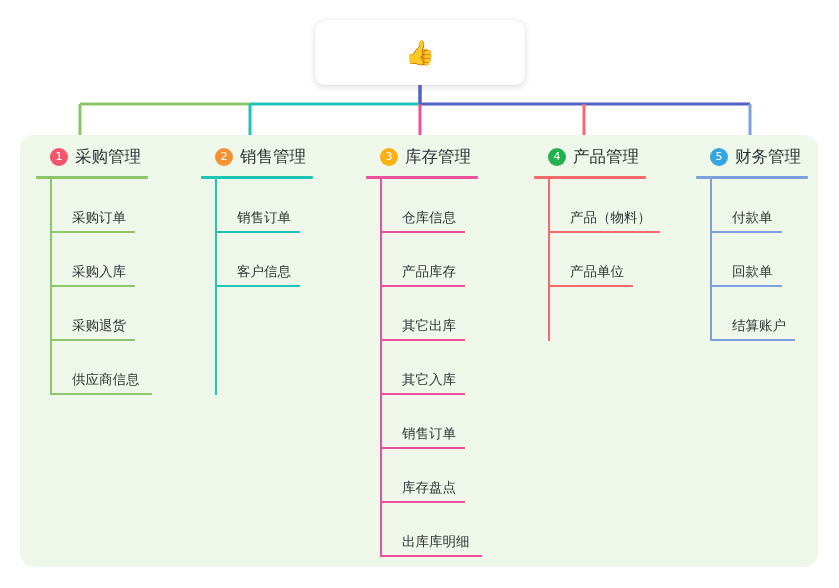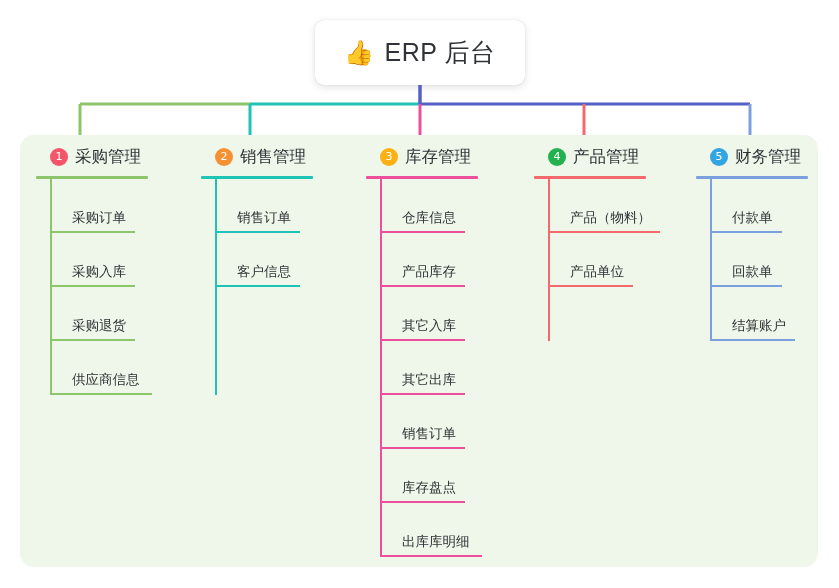--- a/index.html
+++ b/index.html
@@ -136,21 +136,20 @@
     height: 1.6px;
   }
 </style>
 </head>
 <body>
 
 <div id="canvas">
 
   <div class="root-card">
     <span class="root-emoji">👍</span>
-    <span class="root-title">ERP 后台</span>
   </div>
 
   <svg class="connectors" id="connector-svg" viewBox="0 0 839 588" width="839" height="588">
       <line x1="80" y1="104" x2="250" y2="104" stroke="#8cc56a" stroke-width="3"></line>
       <line x1="250" y1="104" x2="420" y2="104" stroke="#1fc5b4" stroke-width="3"></line>
       <line x1="420" y1="104" x2="750" y2="104" stroke="#5560c6" stroke-width="3"></line>
       <line x1="80" y1="104" x2="80" y2="146" stroke="#8cc56a" stroke-width="3"></line>
       <line x1="250" y1="104" x2="250" y2="146" stroke="#1fc5b4" stroke-width="3"></line>
       <line x1="420" y1="104" x2="420" y2="146" stroke="#ec4f9c" stroke-width="3"></line>
       <line x1="584" y1="104" x2="584" y2="146" stroke="#f4696b" stroke-width="3"></line>
@@ -215,25 +214,25 @@
           <div class="spine" style="background: rgb(236, 79, 156); height: 378px;"></div>
           <div class="item">
             <span class="item-label">仓库信息</span>
             <div class="item-rule" style="background: rgb(236, 79, 156); width: 85px;"></div>
           </div>
           <div class="item">
             <span class="item-label">产品库存</span>
             <div class="item-rule" style="background: rgb(236, 79, 156); width: 85px;"></div>
           </div>
           <div class="item">
+            <span class="item-label">其它出库</span>
+            <div class="item-rule" style="background: rgb(236, 79, 156); width: 85px;"></div>
+          </div>
+          <div class="item">
             <span class="item-label">其它入库</span>
-            <div class="item-rule" style="background: rgb(236, 79, 156); width: 85px;"></div>
-          </div>
-          <div class="item">
-            <span class="item-label">其它出库</span>
             <div class="item-rule" style="background: rgb(236, 79, 156); width: 85px;"></div>
           </div>
           <div class="item">
             <span class="item-label">销售订单</span>
             <div class="item-rule" style="background: rgb(236, 79, 156); width: 85px;"></div>
           </div>
           <div class="item">
             <span class="item-label">库存盘点</span>
             <div class="item-rule" style="background: rgb(236, 79, 156); width: 85px;"></div>
           </div>

